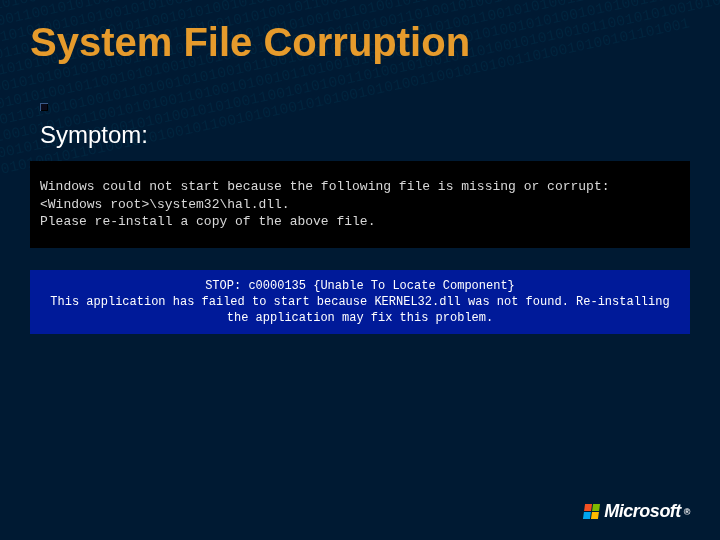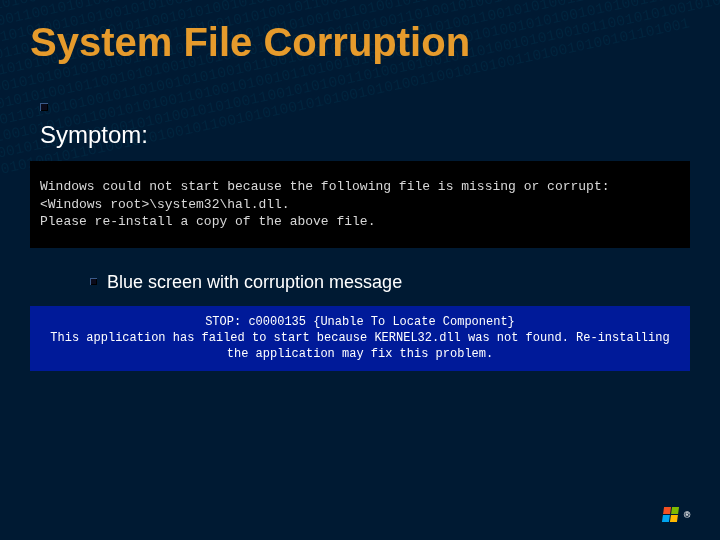--- a/index.html
+++ b/index.html
@@ -117,30 +117,27 @@
   <div class="bullet-row lvl1">
     <div class="bullet"></div>
     <div class="text">Symptom:</div>
   </div>
 
 
   <div class="console-black">Windows could not start because the following file is missing or corrupt:
 &lt;Windows root&gt;\system32\hal.dll.
 Please re-install a copy of the above file.</div>
 
-  <div class="bullet-row lvl2">
-    <div class="bullet"></div>
-    <div class="text">Blue screen with corruption message</div>
-  </div>
 
   <div class="console-blue">STOP: c0000135 {Unable To Locate Component}
 This application has failed to start because KERNEL32.dll was not found. Re-installing the application may fix this problem.</div>
 
   <div class="logo">
     <div class="logo-flag">
       <span></span>
         <span></span>
         <span></span>
         <span></span>
     </div>
+    <span>Microsoft</span>
       <span class="tm">®</span>
   </div>
 </div>
 
 </body></html>

